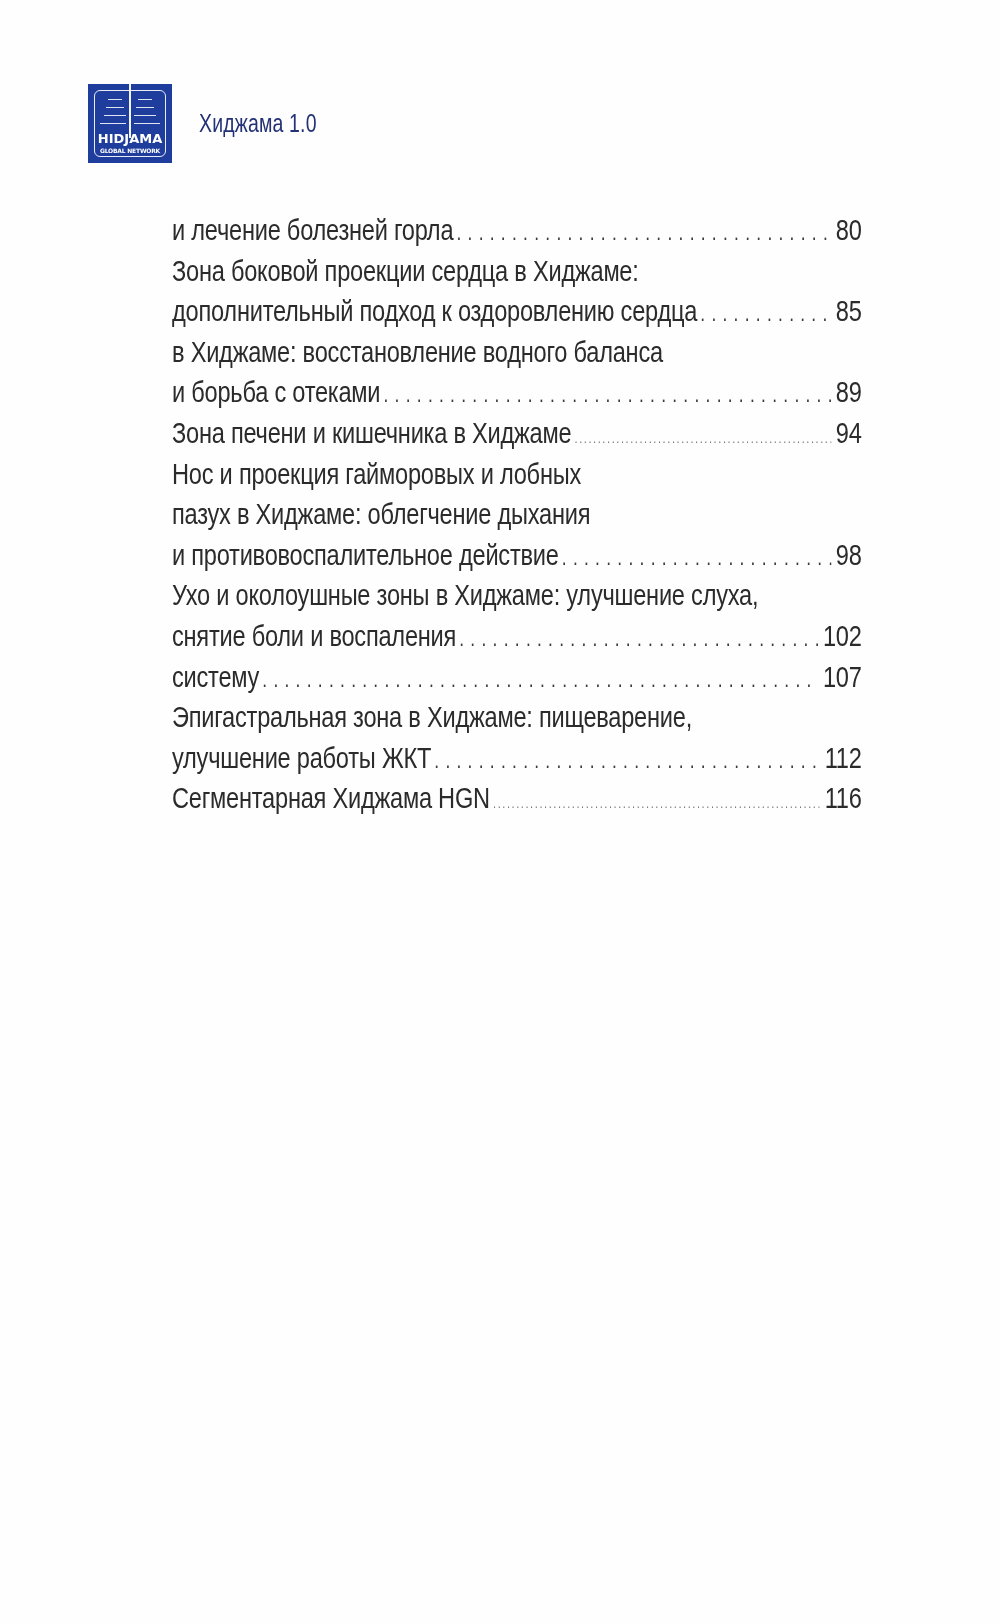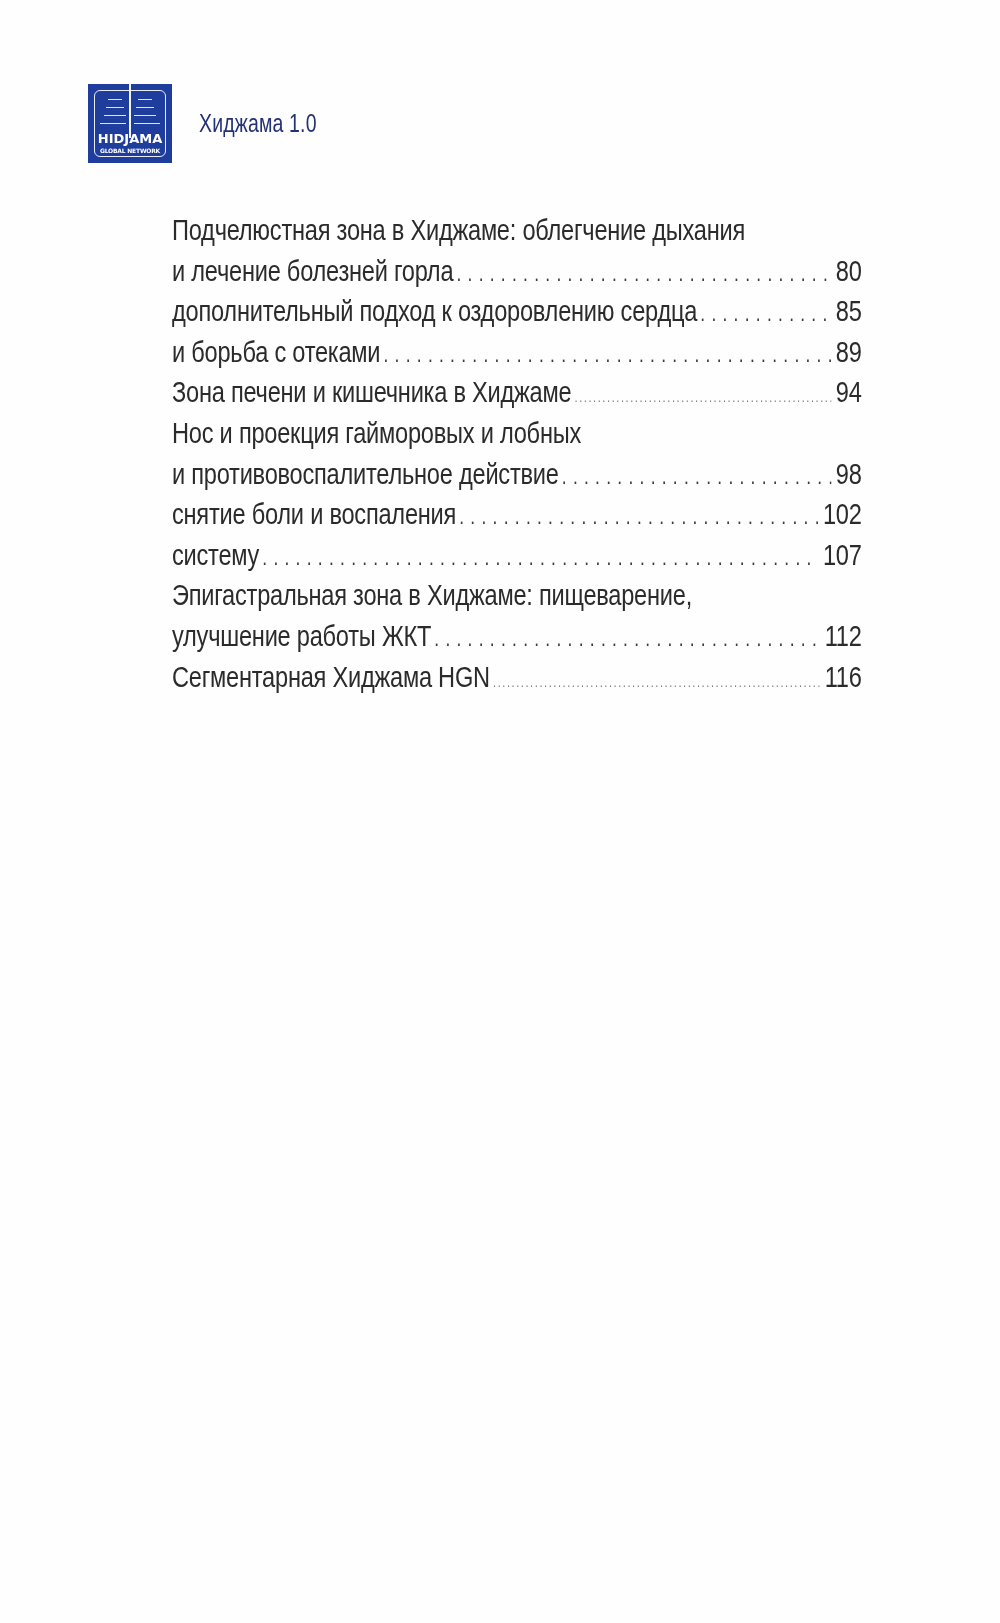--- a/index.html
+++ b/index.html
@@ -143,41 +143,46 @@
     <div class="word">HIDJAMA</div>
     <div class="sub">GLOBAL NETWORK</div>
   </div>
   <div class="book-title">Хиджама 1.0</div>
 </div>
 
 <div class="toc" id="toc">
     <div>
       <div class="toc-line">
         <div class="inner">
-          <span class="text">Подчелюстная зона в Хиджаме: облегчение дыхания</span>
-        </div>
-      </div>
-      <div class="toc-line">
-        <div class="inner">
           <span class="text">и лечение болезней горла</span>
           <span class="leader">............................................................................................................................................................................................................................................................................................................</span>
           <span class="page">80</span>
         </div>
       </div>
     </div>
     <div>
       <div class="toc-line">
         <div class="inner">
+          <span class="text">Зона боковой проекции сердца в Хиджаме:</span>
+        </div>
+      </div>
+      <div class="toc-line">
+        <div class="inner">
           <span class="text">дополнительный подход к оздоровлению сердца</span>
           <span class="leader">............................................................................................................................................................................................................................................................................................................</span>
           <span class="page">85</span>
         </div>
       </div>
     </div>
     <div>
+      <div class="toc-line">
+        <div class="inner">
+          <span class="text">в Хиджаме: восстановление водного баланса</span>
+        </div>
+      </div>
       <div class="toc-line">
         <div class="inner">
           <span class="text">и борьба с отеками</span>
           <span class="leader">............................................................................................................................................................................................................................................................................................................</span>
           <span class="page">89</span>
         </div>
       </div>
     </div>
     <div>
       <div class="toc-line">
@@ -189,27 +194,37 @@
       </div>
     </div>
     <div>
       <div class="toc-line">
         <div class="inner">
           <span class="text">Нос и проекция гайморовых и лобных</span>
         </div>
       </div>
       <div class="toc-line">
         <div class="inner">
+          <span class="text">пазух в Хиджаме: облегчение дыхания</span>
+        </div>
+      </div>
+      <div class="toc-line">
+        <div class="inner">
           <span class="text">и противовоспалительное действие</span>
           <span class="leader">............................................................................................................................................................................................................................................................................................................</span>
           <span class="page">98</span>
         </div>
       </div>
     </div>
     <div>
+      <div class="toc-line">
+        <div class="inner">
+          <span class="text">Ухо и околоушные зоны в Хиджаме: улучшение слуха,</span>
+        </div>
+      </div>
       <div class="toc-line">
         <div class="inner">
           <span class="text">снятие боли и воспаления</span>
           <span class="leader">............................................................................................................................................................................................................................................................................................................</span>
           <span class="page">102</span>
         </div>
       </div>
     </div>
     <div>
       <div class="toc-line">

